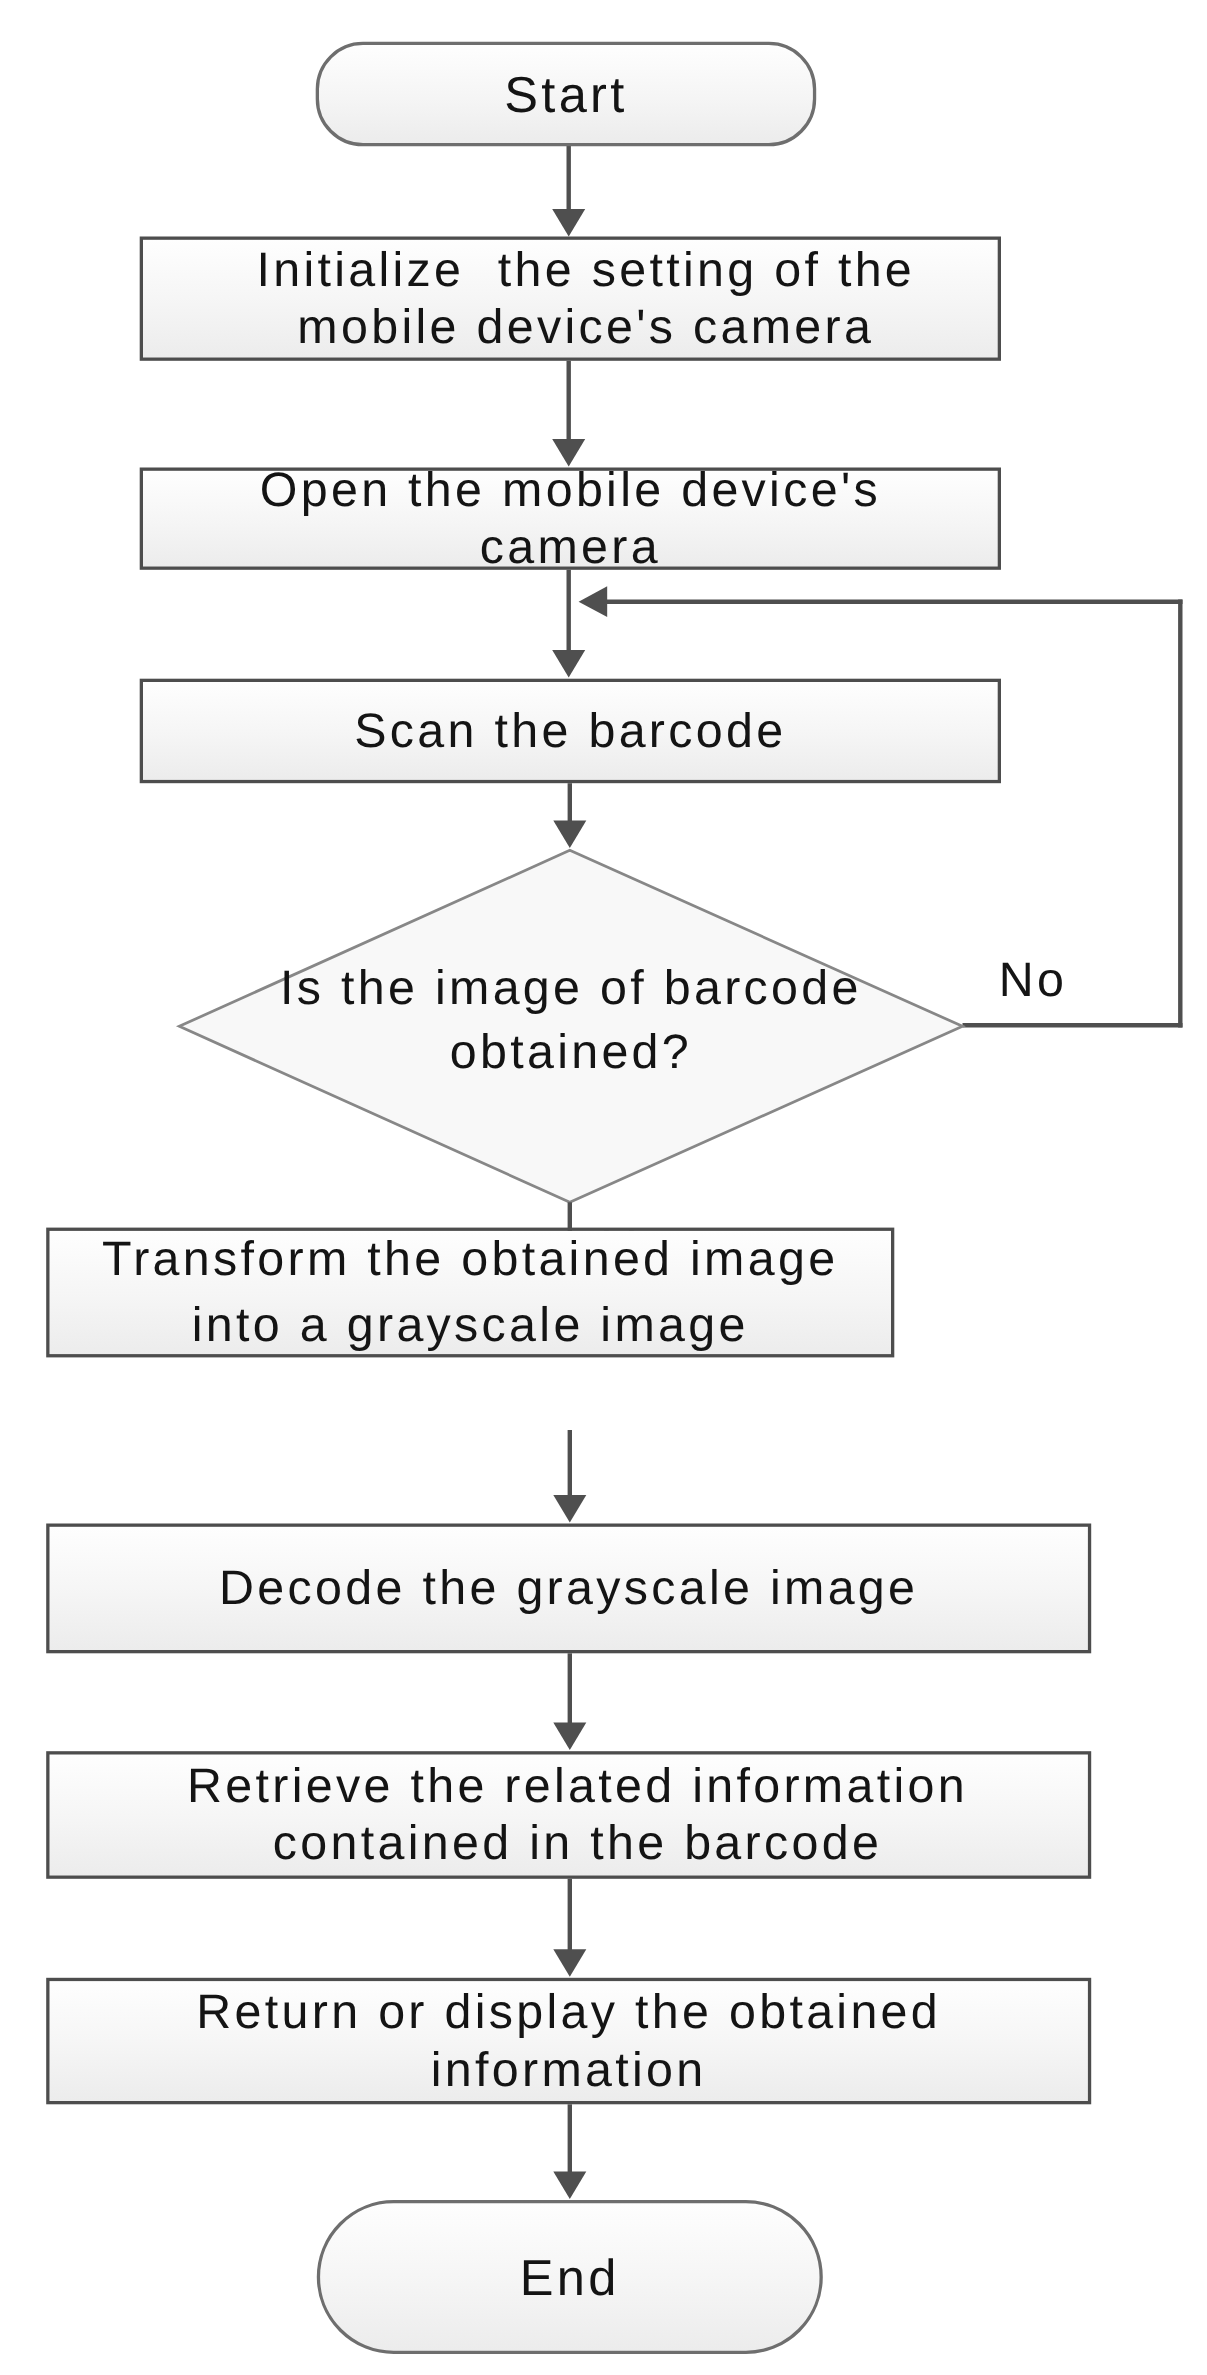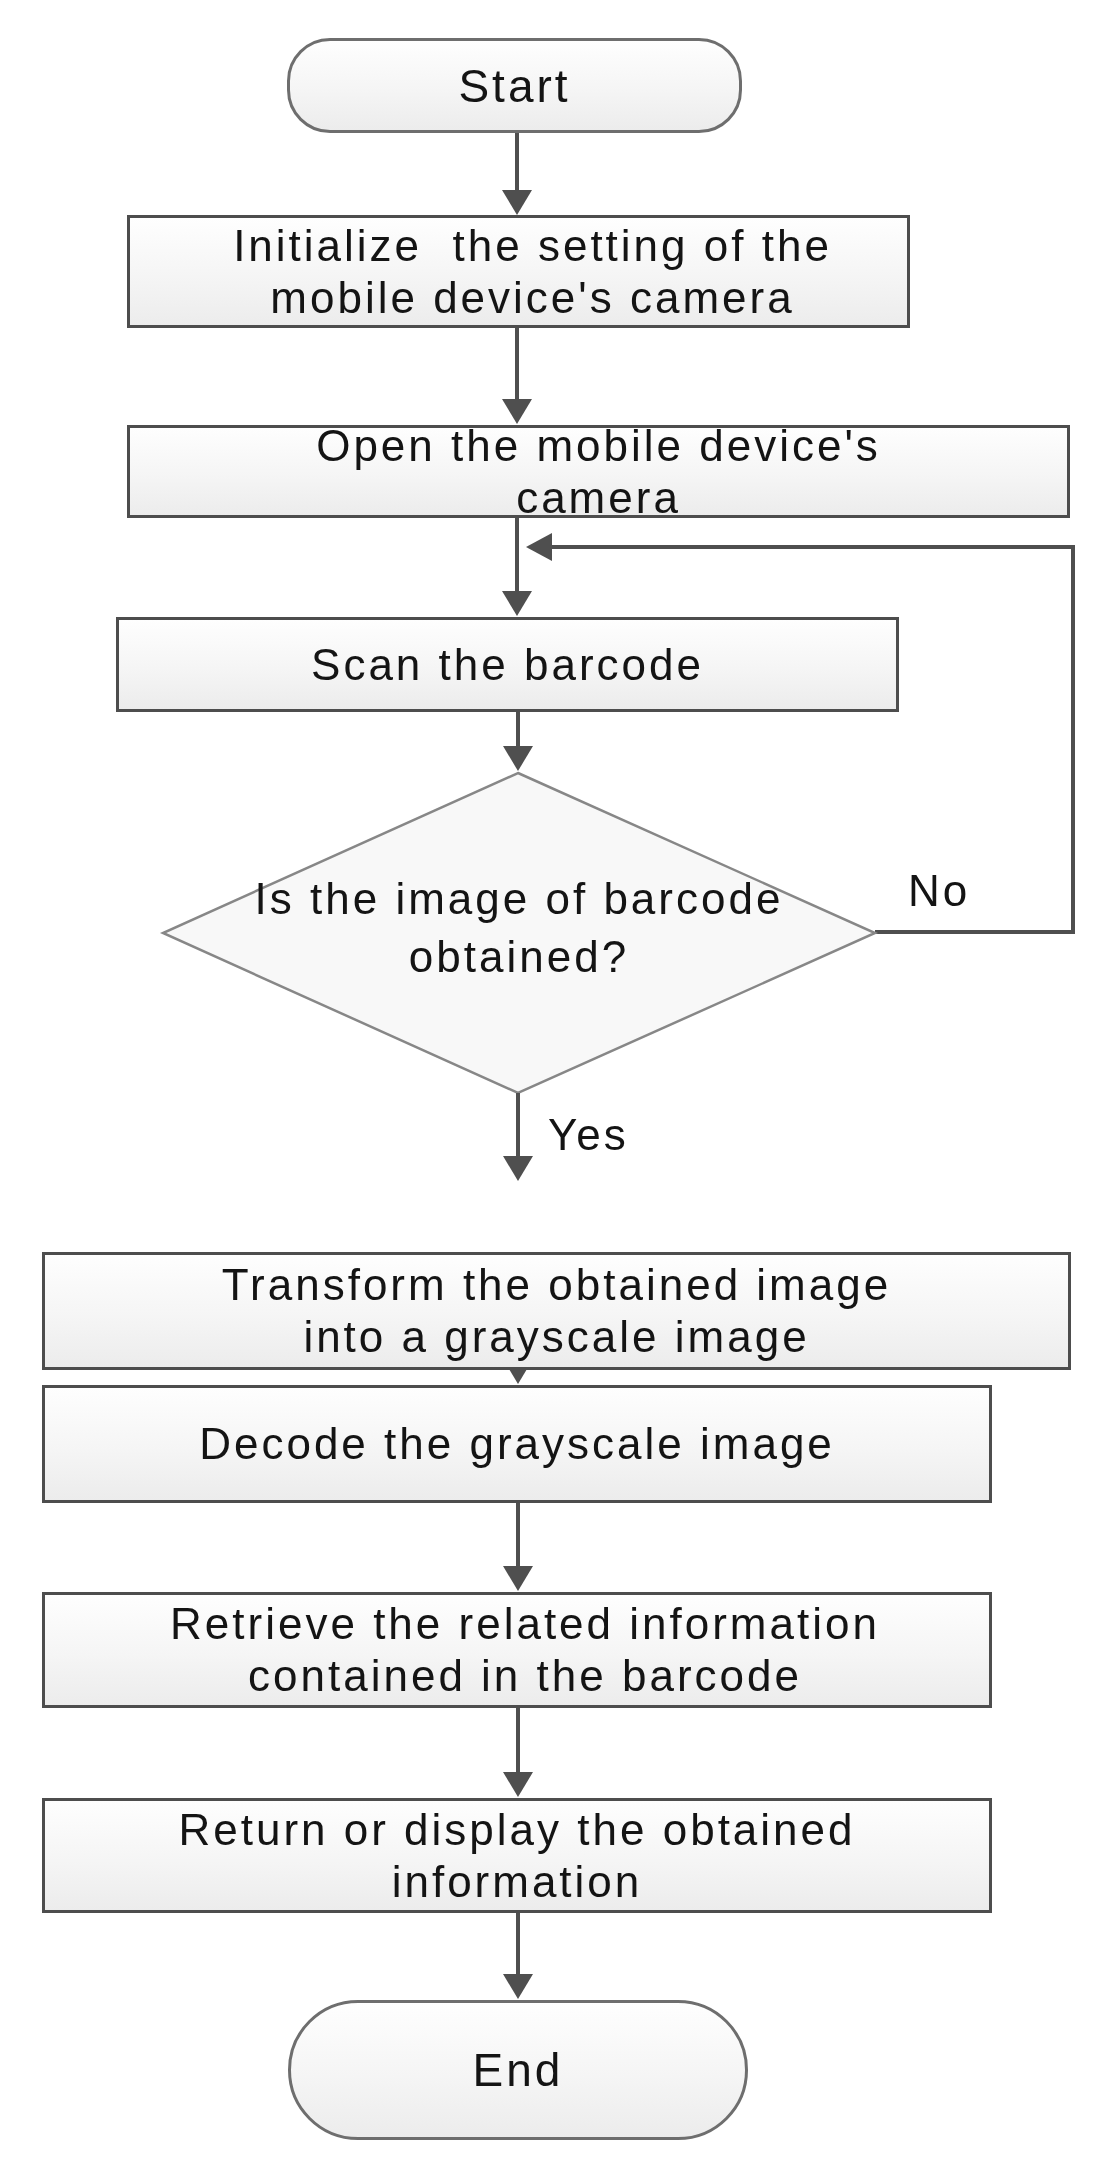--- a/index.html
+++ b/index.html
@@ -36,23 +36,23 @@
     background:transparent;border:none;
   }
   .edge-label{
     position:absolute;z-index:2;
     font-size:44px;letter-spacing:3px;
     background:transparent;
   }
   
   .n-start   {left:287px;top:38px;  width:455px;height:95px; border-radius:43px;}
   .n-init    {left:127px;top:215px; width:783px;height:113px;padding-left:28px;}
-  .n-open    {left:127px;top:425px; width:943px;height:93px;}
-  .n-scan    {left:116px;top:617px; width:783px;height:95px;}
-  .n-transform{left:42px;top:1252px;width:1029px;height:118px;}
+  .n-open    {left:127px;top:425px; width:783px;height:93px;}
+  .n-scan    {left:127px;top:617px; width:783px;height:95px;}
+  .n-transform{left:42px;top:1116px;width:771px;height:118px;justify-content:space-between;}
   .n-decode  {left:42px; top:1385px;width:950px;height:118px;}
   .n-retrieve{left:42px; top:1592px;width:950px;height:116px;padding-left:16px;}
   .n-return  {left:42px; top:1798px;width:950px;height:115px;}
   .n-end     {left:288px;top:2000px;width:460px;height:140px;border-radius:70px;}
   .l-yes{left:548px;top:1096px;margin-top:14px;}
   .l-no {left:908px;top:866px;}
 </style>
 </head>
 <body>
 

